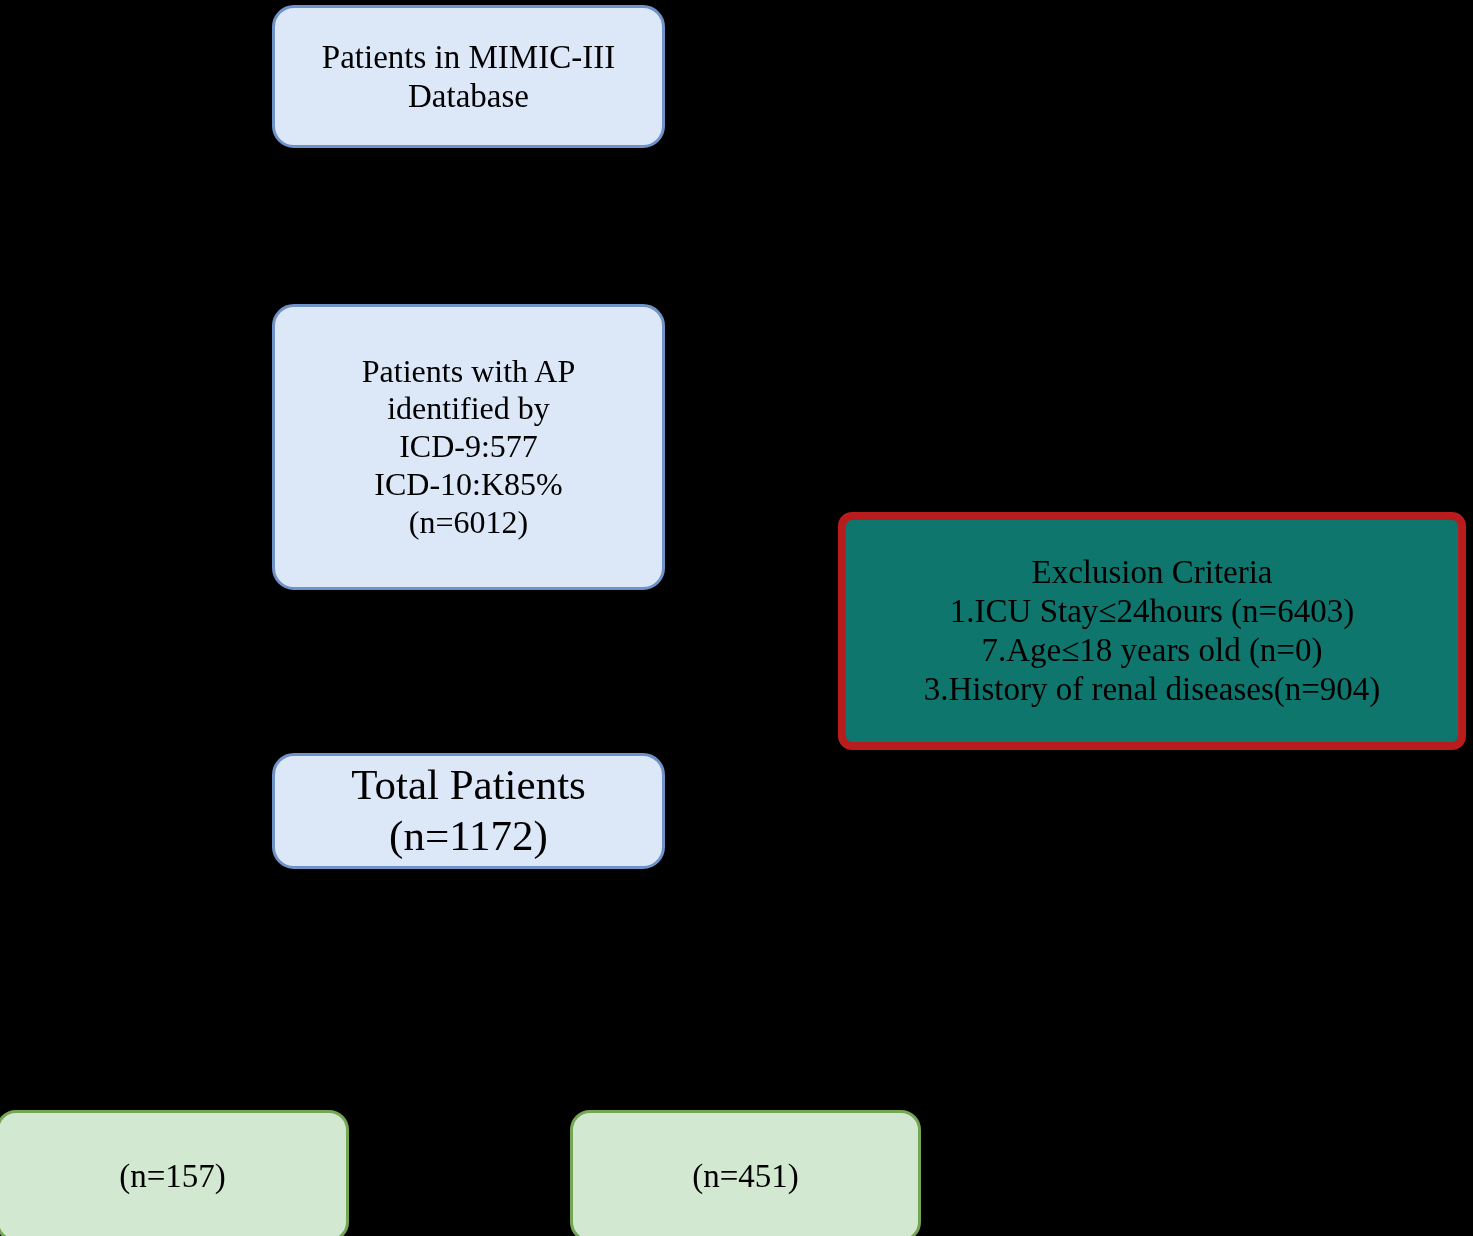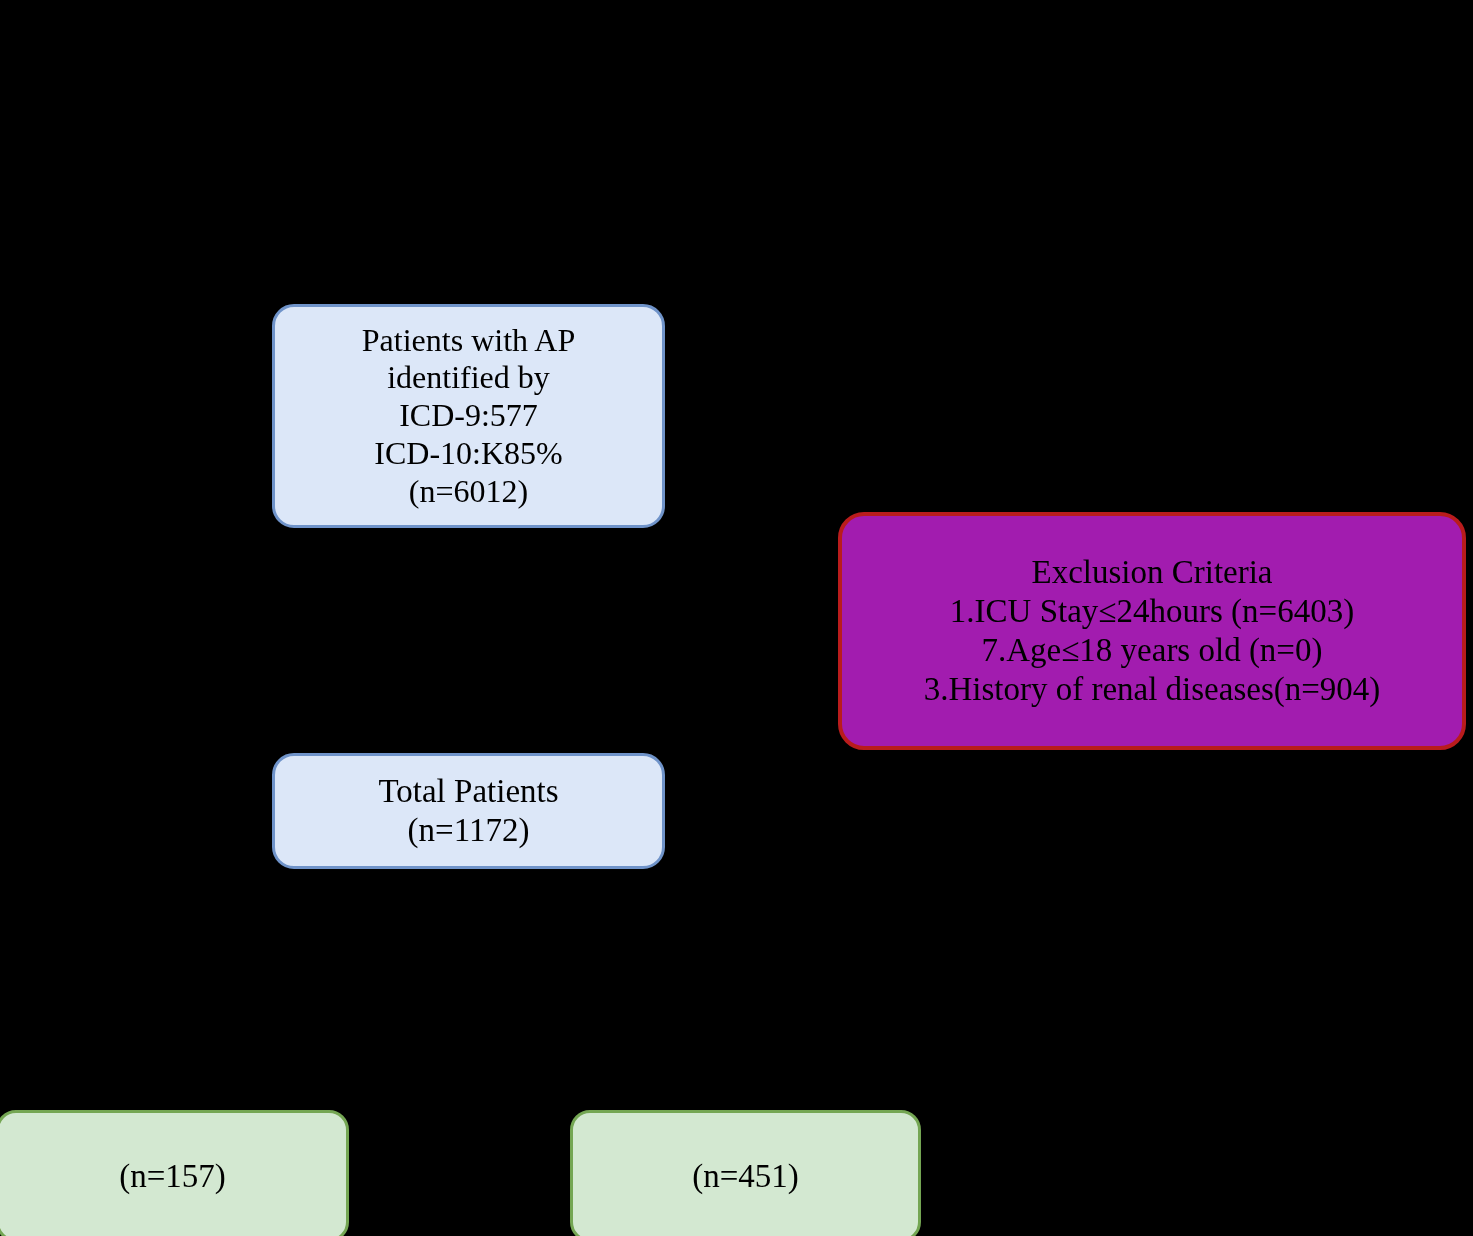--- a/index.html
+++ b/index.html
@@ -31,35 +31,35 @@
     box-sizing: border-box;
   }
   .node .lines > div { white-space: pre; }
 
   .node-blue {
     background: #dce7f8;
     border: 3px solid #6f93c9;
     border-radius: 22px;
   }
   .node-orange {
-    background: #a21caf;
-    border: 4px solid #b91c1c;
-    border-radius: 26px;
+    background: #0f766e;
+    border: 8px solid #b91c1c;
+    border-radius: 14px;
   }
   .node-green {
     background: #d3e8d1;
     border: 3px solid #74a653;
     border-radius: 20px;
   }
 
   
   #node-source      { left: 272px;  top: 5px;    width: 393px; height: 143px; font-size: 33px; }
-  #node-identified  { left: 272px;  top: 304px;  width: 393px; height: 224px; font-size: 32px; }
+  #node-identified  { left: 272px;  top: 304px;  width: 393px; height: 286px; font-size: 32px; }
   #node-exclusion   { left: 838px;  top: 512px;  width: 628px; height: 238px; font-size: 33px; }
-  #node-total       { left: 272px;  top: 753px;  width: 393px; height: 116px; font-size: 33px; }
+  #node-total       { left: 272px;  top: 753px;  width: 393px; height: 116px; font-size: 43px; }
   #node-readmit     { left: -4px;   top: 1110px; width: 353px; height: 132px; font-size: 33px; }
   #node-nonreadmit  { left: 570px;  top: 1110px; width: 351px; height: 132px; font-size: 33px; }
 
   
   #edges { position: absolute; left: 0; top: 0; width: 1473px; height: 1236px; }
 </style>
 </head>
 <body>
 
 <div id="canvas">
@@ -70,20 +70,26 @@
         <path d="M0,0 L8,3.2 L0,6.4 z" fill="#000000"></path>
       </marker>
     </defs>
     <line x1="468" y1="148" x2="468" y2="302" stroke="#000000" stroke-width="3" marker-end="url(#arrowhead)"></line>
     <line x1="468" y1="539" x2="468" y2="751" stroke="#000000" stroke-width="3" marker-end="url(#arrowhead)"></line>
     <path d="M468,631 L836,631" fill="none" stroke="#000000" stroke-width="3" marker-end="url(#arrowhead)"></path>
     <path d="M468,869 L468,1010 L172,1010 L172,1108" fill="none" stroke="#000000" stroke-width="3" marker-end="url(#arrowhead)"></path>
     <path d="M468,869 L468,1010 L745,1010 L745,1108" fill="none" stroke="#000000" stroke-width="3" marker-end="url(#arrowhead)"></path>
   </svg>
 
+  <div class="node node-blue" id="node-source">
+    <div class="lines">
+        <div>Patients in MIMIC-III</div>
+        <div>Database</div>
+      </div>
+  </div>
 
   <div class="node node-blue" id="node-identified">
     <div class="lines">
         <div>Patients with AP</div>
         <div>identified by</div>
         <div>ICD-9:577</div>
         <div>ICD-10:K85%</div>
         <div>(n=6012)</div>
       </div>
   </div>

